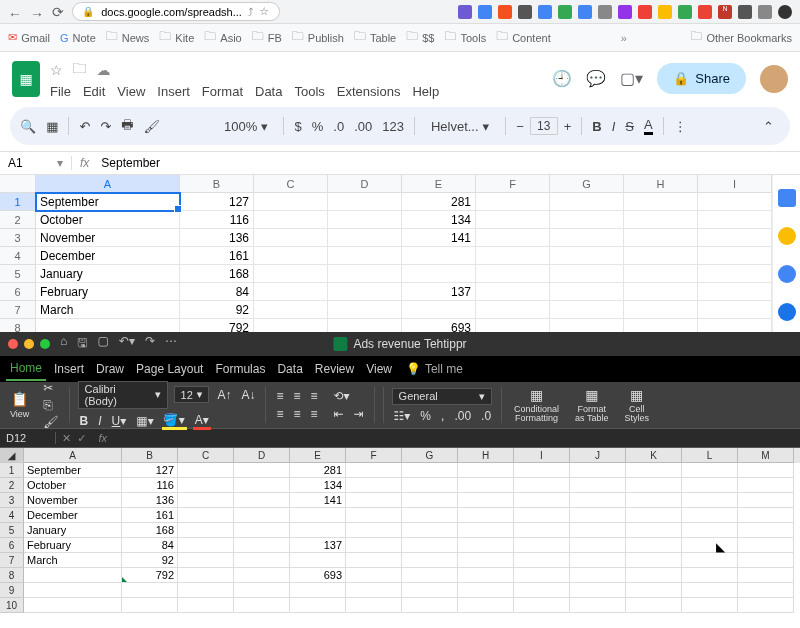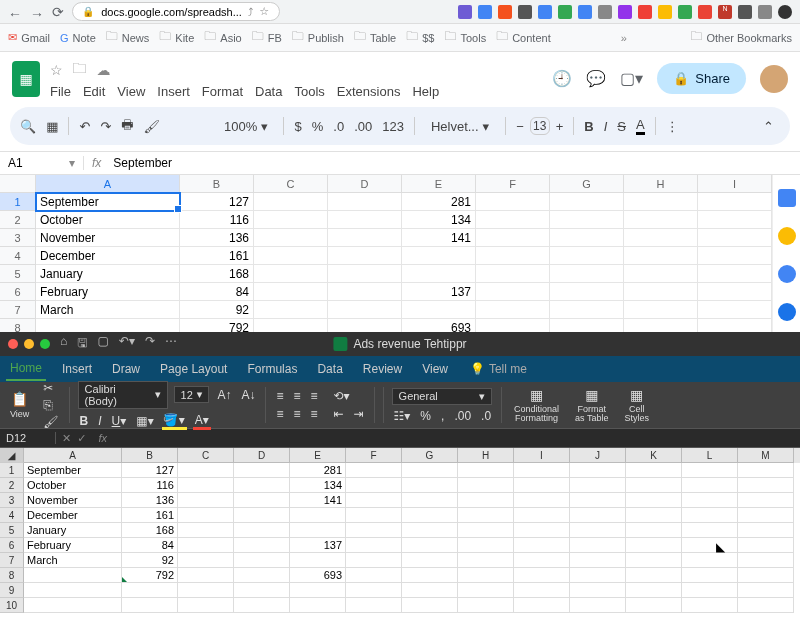--- a/index.html
+++ b/index.html
@@ -33,26 +33,26 @@
 .share-btn { background: #c2e7ff; border-radius: 20px; padding: 8px 16px; display: flex; align-items: center; gap: 6px; font-size: 13px; cursor: pointer; color: #001d35; font-weight: 500; }
 .avatar { width: 28px; height: 28px; border-radius: 50%; background: #d4a574; }
 
 
 .gs-toolbar { height: 38px; display: flex; align-items: center; padding: 0 10px; gap: 10px; background: #edf2fa; border-radius: 20px; margin: 2px 10px 6px 10px; font-size: 13px; color: #444; }
 .gs-toolbar > * { cursor: pointer; }
 .tb-sep { width: 1px; height: 18px; background: #ccc; }
 .zoom-box { padding: 2px 6px; margin-left: 48px; }
 .font-box { padding: 2px 6px; display: flex; align-items: center; gap: 4px; }
 .fontsize-box { display: flex; align-items: center; gap: 6px; }
-.fs-input { border: 1px solid #ccc; width: 20px; text-align: center; font-size: 12px; padding: 1px; border-radius: 6px; }
+.fs-input { border: 1px solid #ccc; width: 28px; text-align: center; font-size: 12px; padding: 1px; border-radius: 1px; }
 .collapse-arrow { margin-left: auto; margin-right: 6px; }
 
 
 .gs-formula { height: 24px; display: flex; align-items: center; border-top: 1px solid #e0e0e0; border-bottom: 1px solid #e0e0e0; font-size: 12px; }
-.name-box { width: 84px; padding: 0 8px; border-right: 1px solid #e0e0e0; display: flex; align-items: center; justify-content: space-between; }
+.name-box { width: 72px; padding: 0 8px; border-right: 1px solid #e0e0e0; display: flex; align-items: center; justify-content: space-between; }
 .fx-label { padding: 0 8px; color: #888; font-style: italic; }
 .fx-content { padding: 0 4px; }
 
 
 .gs-grid-wrap { display: flex; }
 .gs-grid { flex: 1; }
 .gs-row { display: flex; height: 18px; font-size: 12px; }
 .gs-row.hdr { height: 18px; background: #f8f9fa; }
 .gs-rowhead { width: 36px; background: #f8f9fa; border-right: 1px solid #ddd; border-bottom: 1px solid #ddd; display: flex; align-items: center; justify-content: center; color: #666; font-size: 11px; }
 .gs-colhead { border-right: 1px solid #ddd; border-bottom: 1px solid #ddd; display: flex; align-items: center; justify-content: center; color: #666; font-size: 11px; background: #f8f9fa; }
@@ -70,21 +70,21 @@
 
 .excel { position: absolute; top: 332px; left: 0; width: 800px; background: #1e1e1e; color: #ddd; font-size: 12px; }
 .excel-titlebar { height: 24px; background: #323232; display: flex; align-items: center; padding: 0 8px; gap: 10px; }
 .traffic { display: flex; gap: 6px; }
 .tl { width: 10px; height: 10px; border-radius: 50%; }
 .tl.r { background: #ff5f56; } .tl.y { background: #ffbd2e; } .tl.g { background: #27c93f; }
 .excel-qat { display: flex; gap: 10px; color: #bbb; font-size: 12px; }
 .excel-doctitle { position: absolute; left: 50%; transform: translateX(-50%); display: flex; align-items: center; gap: 6px; font-size: 12px; color: #ddd; }
 .xl-badge { width: 14px; height: 14px; background: #107c41; border-radius: 2px; display: inline-block; }
 
-.excel-tabs { height: 26px; background: #0c4a6e; display: flex; align-items: center; padding: 0 6px; gap: 12px; font-size: 12px; }
+.excel-tabs { height: 26px; background: #000000; display: flex; align-items: center; padding: 0 6px; gap: 4px; font-size: 12px; }
 .excel-tab { color: #ccc; cursor: pointer; padding: 4px 4px; }
 .excel-tab.active { color: #4ea64e; border-bottom: 2px solid #4ea64e; }
 .tellme { display: flex; align-items: center; gap: 4px; color: #aaa; margin-left: 6px; }
 
 .excel-ribbon { height: 46px; background: #404040; display: flex; align-items: center; padding: 0 6px; gap: 8px; }
 .ribbon-group { display: flex; flex-direction: column; align-items: center; justify-content: center; color: #ddd; font-size: 9px; gap: 2px; padding: 0 4px; }
 .ribbon-group.big { height: 42px; }
 .ribbon-ico { font-size: 14px; }
 .ribbon-sep { width: 1px; height: 36px; background: #555; }
 .ribbon-inline { display: flex; align-items: center; gap: 6px; }

